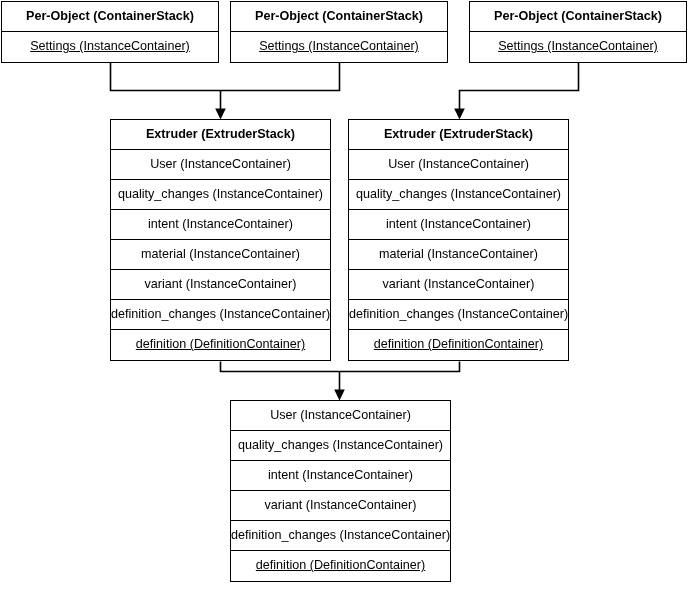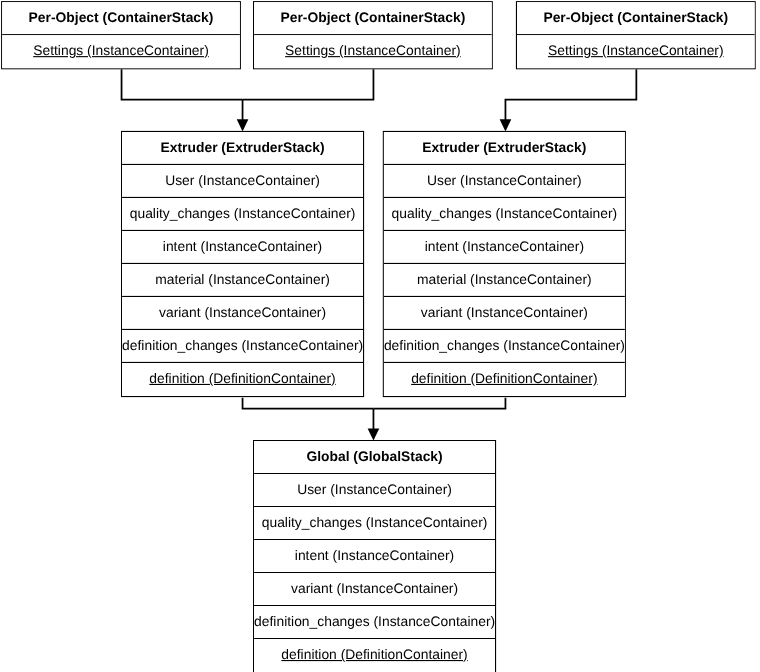--- a/index.html
+++ b/index.html
@@ -118,21 +118,20 @@
     <div class="row item">User (InstanceContainer)</div>
     <div class="row item">quality_changes (InstanceContainer)</div>
     <div class="row item">intent (InstanceContainer)</div>
     <div class="row item">material (InstanceContainer)</div>
     <div class="row item">variant (InstanceContainer)</div>
     <div class="row item">definition_changes (InstanceContainer)</div>
     <div class="row item last">definition (DefinitionContainer)</div>
   </div>
 
   <div class="stack-box" style="left:230px; top:400px; width:221px;">
-    <div class="row header">Global (GlobalStack)</div>
     <div class="row item">User (InstanceContainer)</div>
     <div class="row item">quality_changes (InstanceContainer)</div>
     <div class="row item">intent (InstanceContainer)</div>
     <div class="row item">variant (InstanceContainer)</div>
     <div class="row item">definition_changes (InstanceContainer)</div>
     <div class="row item last">definition (DefinitionContainer)</div>
   </div>
 
 </div>
 

